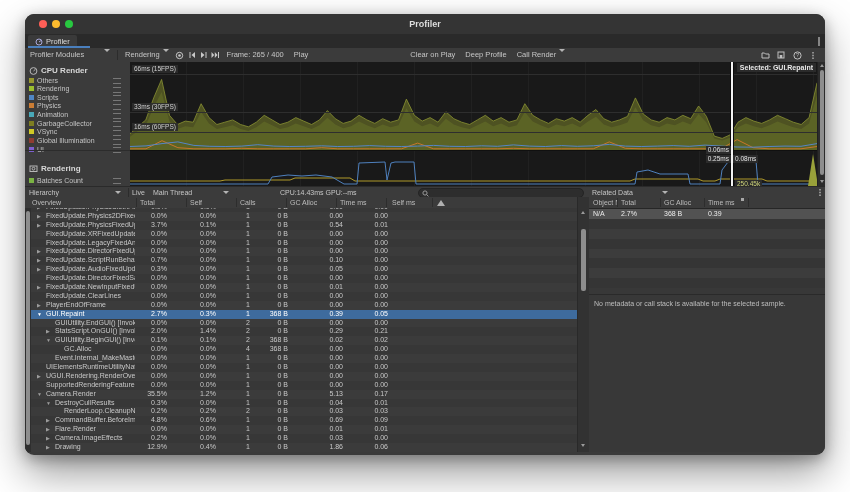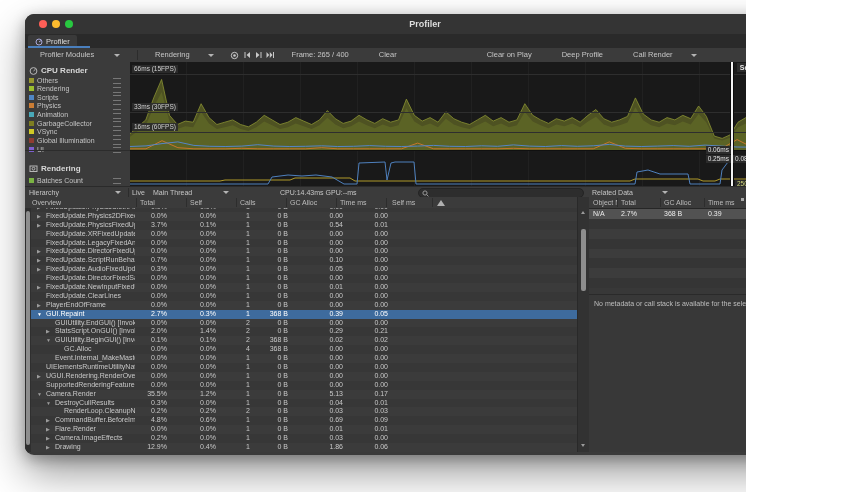--- a/index.html
+++ b/index.html
@@ -1,16 +1,16 @@
 <!DOCTYPE html>
 <html><head>
 <meta charset="utf-8">
 <style>
   html,body{margin:0;padding:0;background:#fff;}
-  .page{position:relative;width:746px;height:492px;background:#fff;overflow:hidden;
+  .page{position:relative;width:850px;height:492px;background:#fff;overflow:hidden;
         font-family:"Liberation Sans",sans-serif;}
   .win{position:absolute;left:25px;top:14px;width:800px;height:441px;background:#3a3a3a;
        border-radius:9px;box-shadow:0 18px 40px rgba(0,0,0,.40),0 4px 14px rgba(0,0,0,.30);
        overflow:hidden;font-size:7px;color:#c8c8c8;}
   .abs{position:absolute;}
 
   
   .titlebar{position:absolute;left:0;top:0;width:800px;height:20px;background:#343434;border-bottom:1px solid #252525;}
   .tl{position:absolute;top:6px;width:8px;height:8px;border-radius:50%;}
   .title{position:absolute;left:0;top:5px;width:100%;text-align:center;font-weight:bold;font-size:9px;color:#dedede;}
@@ -18,21 +18,21 @@
   
   .tabbar{position:absolute;left:0;top:20px;width:800px;height:14px;background:#2a2a2a;border-bottom:1px solid #232323;}
   .tab{position:absolute;left:3px;top:1px;height:13px;background:#3a3a3a;padding:0 7px;display:flex;align-items:center;gap:3px;
        font-size:7.5px;color:#dcdcdc;border-radius:2px 2px 0 0;}
   .tabline{position:absolute;left:3px;top:12px;width:62px;height:1.5px;background:#4a7fbd;}
   .paneH{position:absolute;left:793px;top:3px;width:2px;height:9px;background:#cfcfcf;opacity:.55;}
 
   
   .toolbar{position:absolute;left:0;top:34px;width:800px;height:14px;background:#3b3b3b;
            border-bottom:1px solid #282828;display:flex;align-items:center;font-size:7.5px;color:#c6c6c6;}
-  .tbtn{height:12px;line-height:12px;padding:0 15px;display:flex;align-items:center;gap:18px;white-space:nowrap;}
+  .tbtn{height:12px;line-height:12px;padding:0 5px;display:flex;gap:3px;white-space:nowrap;}
   .chev{width:0;height:0;border-left:3px solid transparent;border-right:3px solid transparent;border-top:3.5px solid #b4b4b4;display:inline-block;}
   .vsep{width:1px;height:10px;background:#2c2c2c;margin:0 2px;}
   .icons-right{margin-left:auto;display:flex;align-items:center;gap:4px;padding-right:6px;}
   .ibtn{width:12px;height:12px;display:flex;align-items:center;justify-content:center;color:#c0c0c0;}
 
   
   .sidebar{position:absolute;left:0;top:48px;width:105px;height:124px;background:#3b3b3b;border-right:1px solid #242424;}
   .modhead{position:absolute;left:4px;display:flex;align-items:center;gap:3px;font-size:8px;font-weight:bold;color:#d8d8d8;height:10px;}
   .lit{position:absolute;left:4px;height:8px;display:flex;align-items:center;gap:3px;font-size:7px;color:#c4c4c4;width:98px;}
   .sq{width:5px;height:5px;flex:none;}
@@ -147,22 +147,22 @@
       <svg width="8" height="8" viewBox="0 0 8 8">
             <path d="M1 1 4.5 4 1 7z M5.5 1h1v6h-1z" fill="#c8c8c8"></path>
           </svg>
     </div>
     <div class="ibtn">
       <svg width="9" height="8" viewBox="0 0 9 8">
             <path d="M0.5 1 3.2 4 0.5 7z M3.8 1 6.5 4 3.8 7z M7 1h1v6H7z" fill="#c8c8c8"></path>
           </svg>
     </div>
     <div class="tbtn">Frame: 265 / 400</div>
-    <div class="tbtn">Clear</div>
-    <div class="tbtn" style="margin-left:60px;">Clear on Play</div>
+    <div class="tbtn">Play</div>
+    <div class="tbtn" style="margin-left:92px;">Clear on Play</div>
     <div class="tbtn">Deep Profile</div>
     <div class="tbtn">
       <span>Call Render</span>
       <span class="chev"></span>
     </div>
     <div class="icons-right">
       <div class="ibtn">
         <svg width="9" height="8" viewBox="0 0 9 8">
               <path d="M1 2h2.5l1 1H8v4H1z" fill="none" stroke="#c0c0c0" stroke-width="1"></path>
             </svg>

